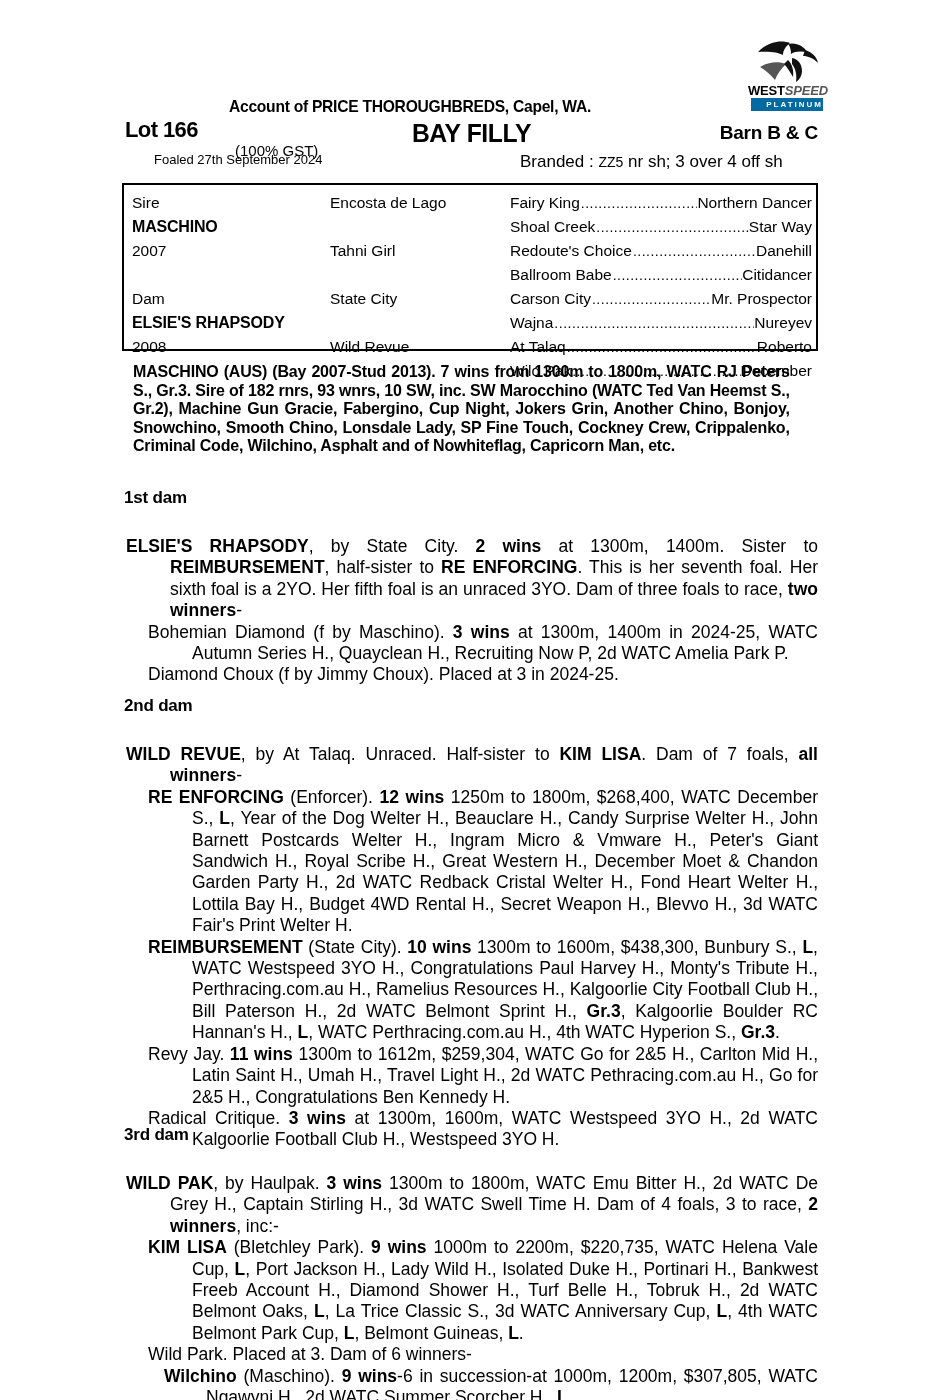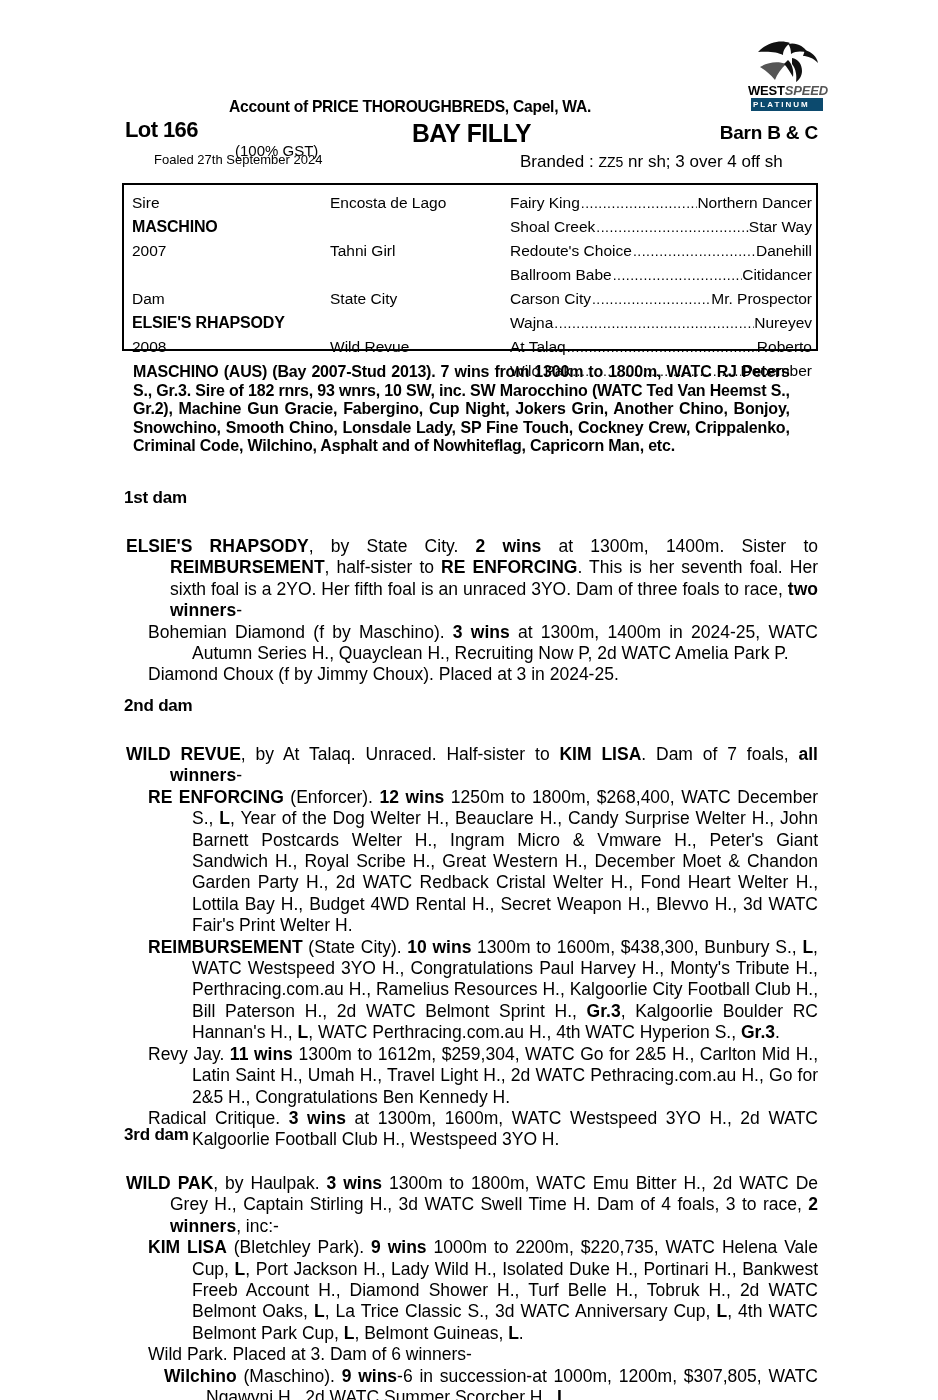--- a/index.html
+++ b/index.html
@@ -44,23 +44,23 @@
     letter-spacing: -0.2px;
     line-height: 13px;
     white-space: nowrap;
   }
   .logo-word .w1 { font-weight: bold; font-style: normal; }
   .logo-word .w2 { font-weight: bold; font-style: italic; color: #555; }
   .logo-plat {
     position: absolute;
     left: 3px; top: 62px;
     width: 72px;
-    background: #0c4a6e;
+    background: #0369a1;
     color: #ffffff;
-    text-align: left;
+    text-align: right;
     font-size: 8px;
     font-weight: bold;
     letter-spacing: 2px;
     padding: 2px 0 2px 2px;
     box-sizing: border-box;
     line-height: 9px;
   }
 
   
   .account {

